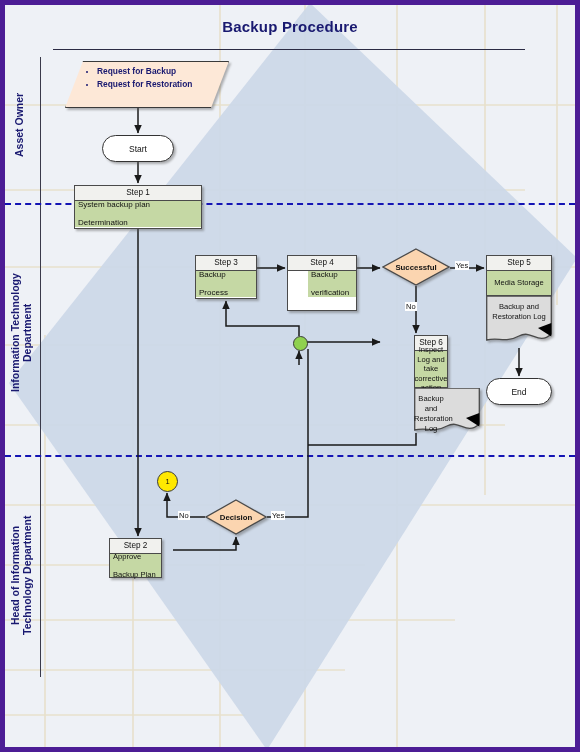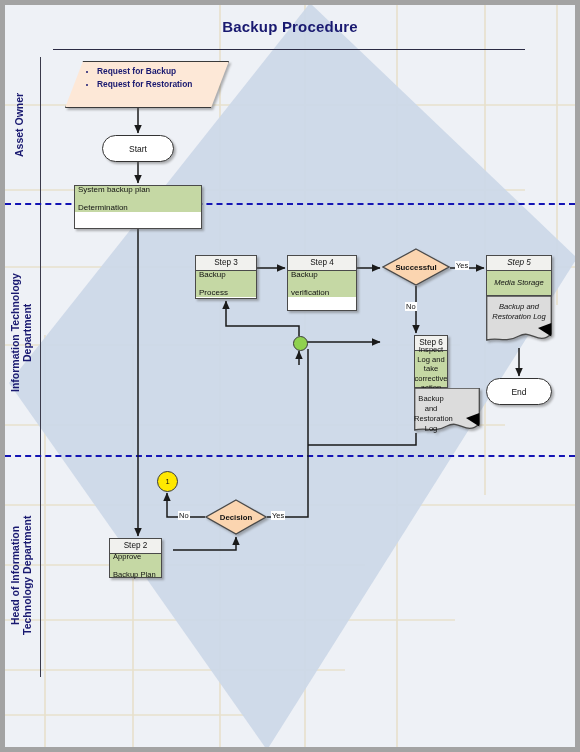--- a/index.html
+++ b/index.html
@@ -8,21 +8,21 @@
   }
   body {
     width: 580px; height: 752px;
     font-family: "Liberation Sans", sans-serif;
     overflow: hidden;
   }
   #page {
     position: absolute;
     left: 0; top: 0;
     width: 580px; height: 752px;
-    background: #a3a3a3;
+    background: #4c1d95;
     box-sizing: border-box;
   }
   #canvas {
     position: absolute;
     left: 5px; top: 5px;
     width: 570px; height: 742px;
     background: #eef1f6;
     overflow: hidden;
   }
   
@@ -112,21 +112,21 @@
     display: flex; align-items: center; justify-content: center;
     line-height: 18px;
     padding: 2px 3px;
     box-sizing: border-box;
   }
   #step1 { left: 69px; top: 180px; width: 128px; height: 44px; }
   #step1 .body { height: 26px; }
   #step3 { left: 190px; top: 250px; width: 62px; height: 44px; }
   #step3 .body { height: 26px; }
   #step4 { left: 282px; top: 250px; width: 70px; height: 56px; }
-  #step4 .body { height: 26px; }
+  #step4 .body { height: 26px; margin-left: 20px; }
   #step2 { left: 104px; top: 533px; width: 53px; height: 40px; }
   #step2 .body { height: 23px; font-size: 7.6px; }
 
   
   .docbox { }
   .docbox .hdr {
     background:#f1f1ee; border:1.3px solid #4a4a4a; border-bottom: none;
     text-align:center; font-size:8.2px; color:#111; padding:2px 0; line-height:10px;
   }
   .docbox .body {
@@ -134,21 +134,21 @@
     text-align:center; font-size:7.6px; color:#111; line-height:9.5px;
     display:flex; align-items:center; justify-content:center;
     padding: 2px 2px; box-sizing:border-box;
   }
   .doc-wrap { position: relative; }
   .doc-svg { display:block; }
   .doc-text {
     position:absolute; left:0; top:6px; width:100%;
     text-align:center; font-size:7.6px; color:#111; line-height:10px;
   }
-  #step5 { left: 481px; top: 250px; width: 66px; font-style: italic; }
+  #step5 { left: 481px; top: 250px; width: 66px; }
   #step5 .body { height: 26px; }
   #step6 { left: 377px; top: 330px; width: 66px; padding-left: 32px; }
   #step6 .body { height: 38px; }
 
   
   .diamond { position:absolute; }
   .diamond .dlabel {
     position:absolute; left:0; top:50%; width:100%;
     transform: translateY(-50%);
     text-align:center; font-size:7.8px; font-weight:bold; color:#111;
@@ -287,20 +287,21 @@
       <div class="para"></div>
       <ul>
         <li>Request for Backup</li>
         <li> Request for Restoration</li>
       </ul>
     </div>
 
     <div class="node terminator shadow" id="start-node">Start</div>
 
     <div class="node proc shadow" id="step1">
+      <div class="hdr">Step 1</div>
       <div class="body">System backup plan Determination</div>
     </div>
 
     <div class="node proc shadow" id="step3">
       <div class="hdr">Step 3</div>
       <div class="body">Backup Process</div>
     </div>
 
     <div class="node proc shadow" id="step4">
       <div class="hdr">Step 4</div>

